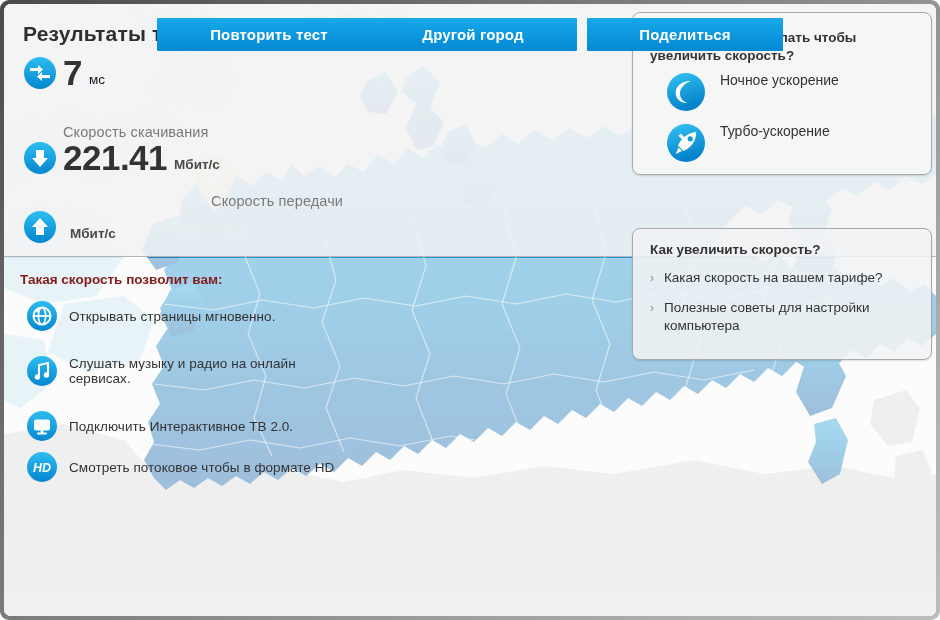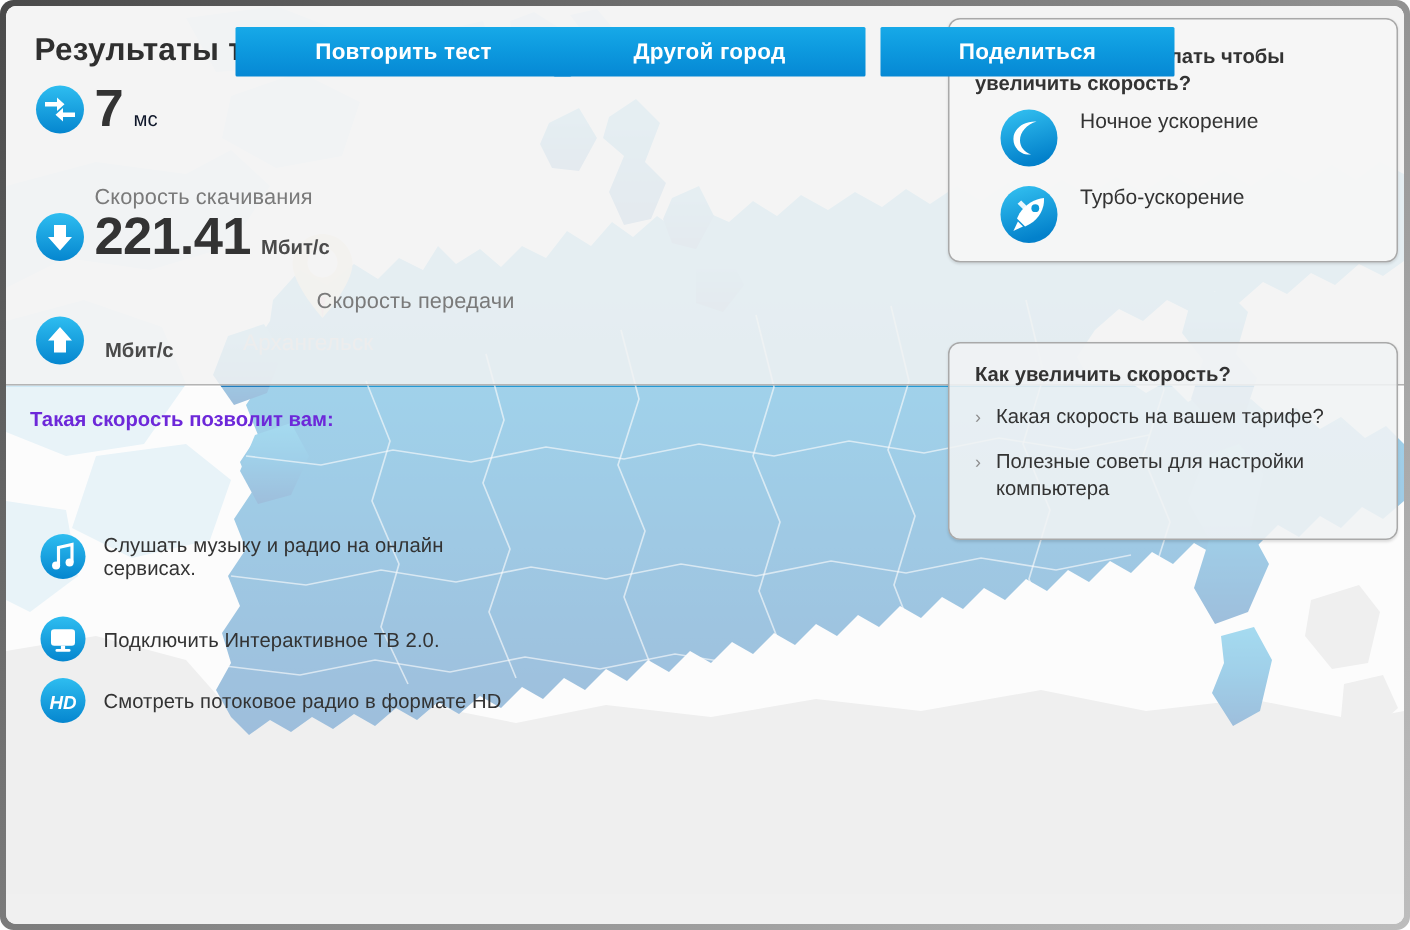--- a/index.html
+++ b/index.html
@@ -119,21 +119,21 @@
 
   #m-ping { top: 52px; }
   #m-down { top: 120px; }
   #m-up   { top: 189px; text-align: right; }
 
   .benefits-title {
     position: absolute;
     left: 16px; top: 14px;
     font-size: 13.5px;
     font-weight: bold;
-    color: #6d28d9;
+    color: #7f1d1d;
   }
   .benefit {
     position: absolute;
     left: 22px;
     display: flex;
     align-items: center;
     width: 320px;
   }
   .benefit-icon { width: 32px; height: 32px; flex: 0 0 32px; margin-right: 11px; }
   .benefit-text { font-size: 13.5px; color: #333; letter-spacing: .05px; }
@@ -400,20 +400,38 @@
               </svg>
             </span>
             <span class="metric-unit">Мбит/с</span>
           </div>
         </div>
       </div>
 
       <div id="results-bottom">
         <div class="benefits-title">Такая скорость позволит вам:</div>
 
+        <div class="benefit" id="b0">
+          <span class="benefit-icon">
+            <svg viewBox="0 0 32 32" width="32" height="32">
+              <defs>
+                  <linearGradient id="bg0" x1="0" y1="0" x2="0" y2="1">
+                <stop offset="0%" stop-color="#2ebdf0"></stop>
+                    <stop offset="100%" stop-color="#0586cf"></stop>
+              </linearGradient>
+                </defs>
+              <circle cx="16" cy="16" r="15" fill="url(#bg0)"></circle>
+              <circle cx="16" cy="16" r="8.5" fill="none" stroke="#fff" stroke-width="2"></circle>
+              <ellipse cx="16" cy="16" rx="3.6" ry="8.5" fill="none" stroke="#fff" stroke-width="1.7"></ellipse>
+              <path d="M7.8,16 L24.2,16" stroke="#fff" stroke-width="1.7"></path>
+              <circle cx="12" cy="11" r="1.8" fill="#fff"></circle>
+            </svg>
+          </span>
+          <span class="benefit-text">Открывать страницы мгновенно.</span>
+        </div>
 
         <div class="benefit" id="b1">
           <span class="benefit-icon">
             <svg viewBox="0 0 32 32" width="32" height="32">
               <defs>
                   <linearGradient id="bg1" x1="0" y1="0" x2="0" y2="1">
                 <stop offset="0%" stop-color="#2ebdf0"></stop>
                     <stop offset="100%" stop-color="#0586cf"></stop>
               </linearGradient>
                 </defs>
@@ -450,21 +468,21 @@
               <defs>
                   <linearGradient id="bg3" x1="0" y1="0" x2="0" y2="1">
                 <stop offset="0%" stop-color="#2ebdf0"></stop>
                     <stop offset="100%" stop-color="#0586cf"></stop>
               </linearGradient>
                 </defs>
               <circle cx="16" cy="16" r="15" fill="url(#bg3)"></circle>
               <text x="16" y="21.4" font-family="Liberation Sans, sans-serif" font-size="12.5" font-weight="bold" font-style="italic" fill="#fff" text-anchor="middle">HD</text>
             </svg>
           </span>
-          <span class="benefit-text">Смотреть потоковое радио в формате HD</span>
+          <span class="benefit-text">Смотреть потоковое чтобы в формате HD</span>
         </div>
       </div>
     </div>
 
     <div class="panel" id="boost-panel">
       <div class="boost-title">Что еще можно сделать чтобы увеличить скорость?</div>
 
       <div class="boost-item" id="boost0">
         <span class="boost-icon">
           <svg viewBox="0 0 40 40" width="40" height="40">

